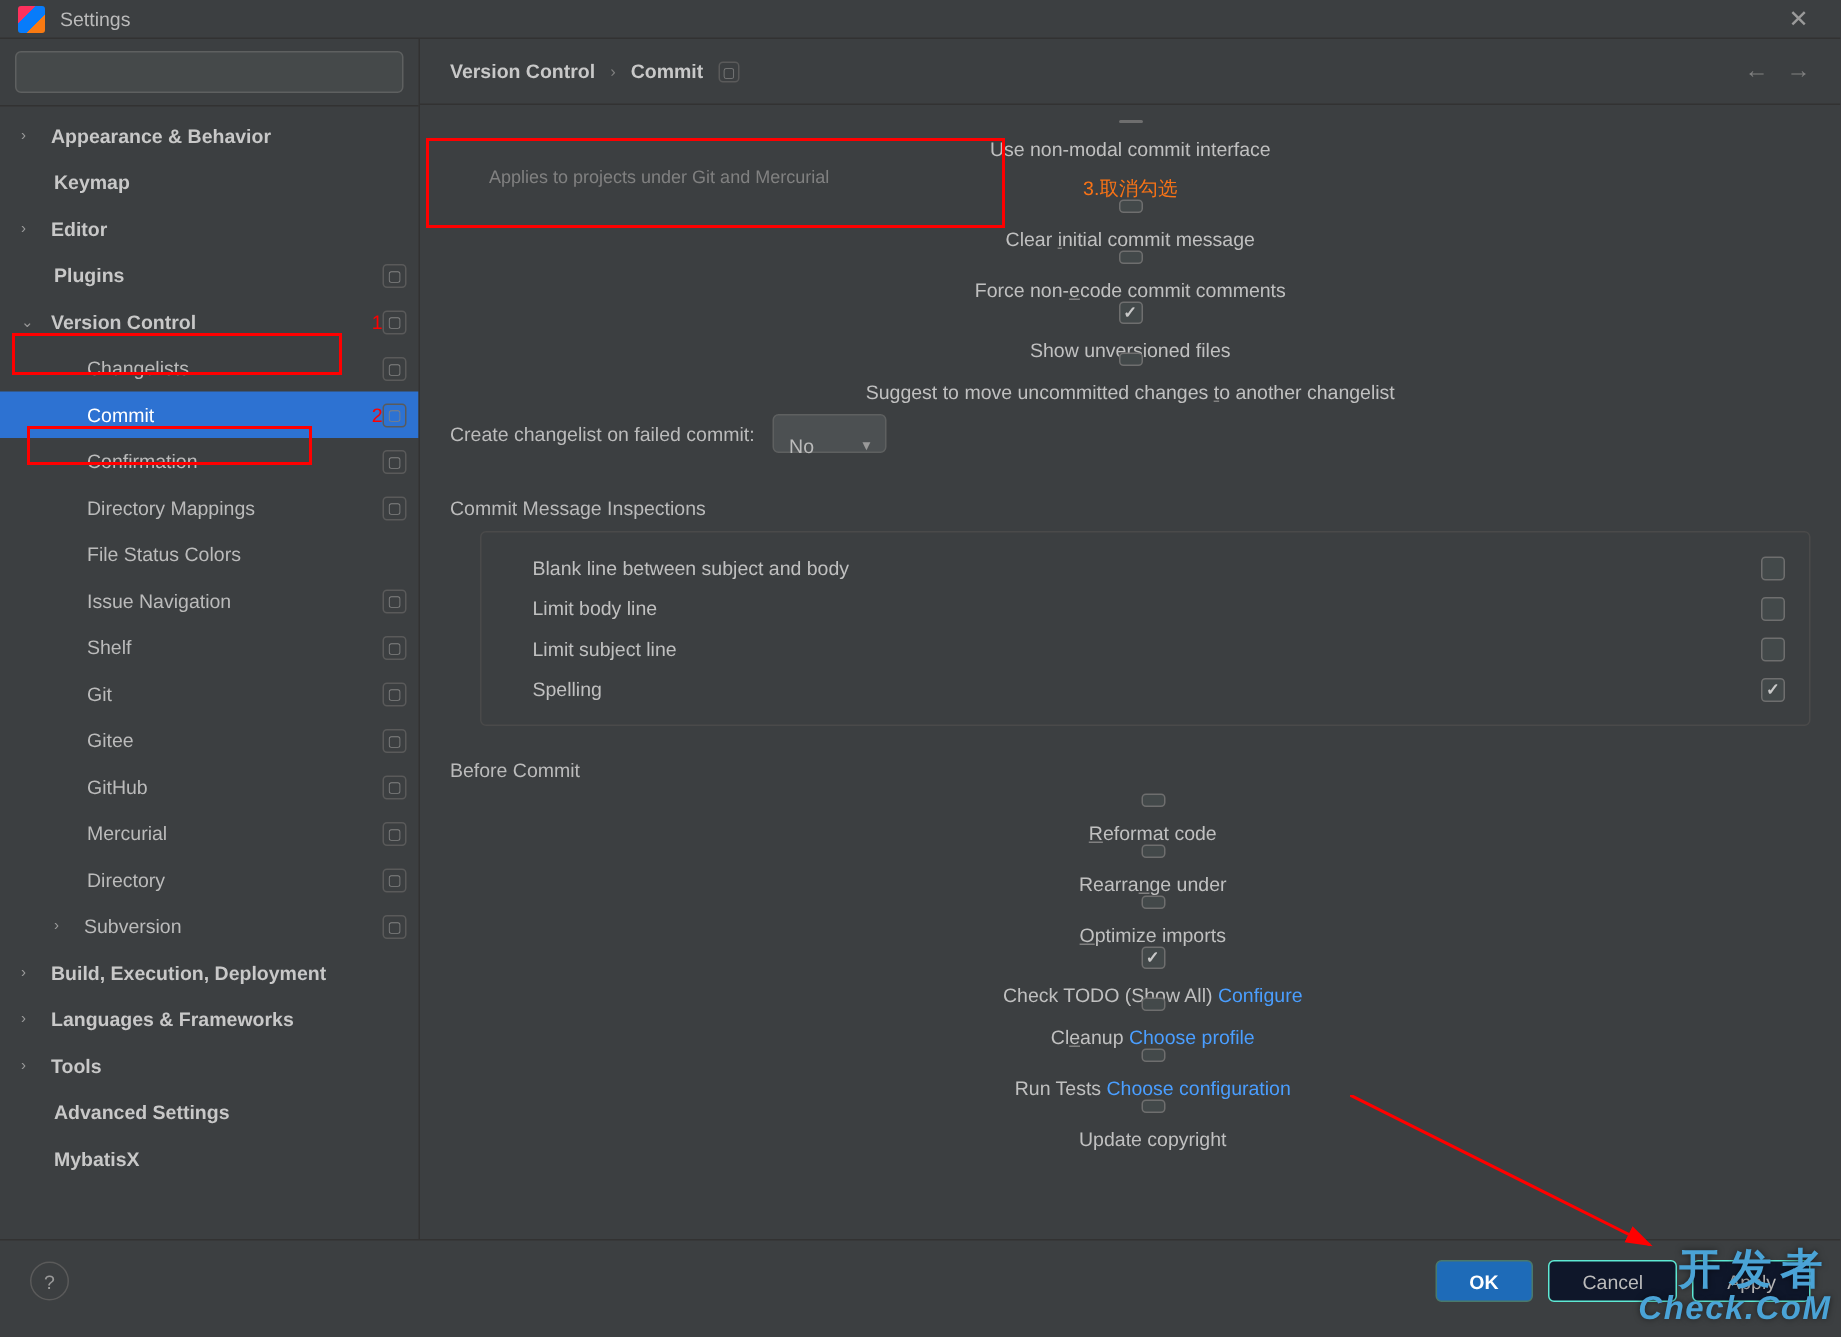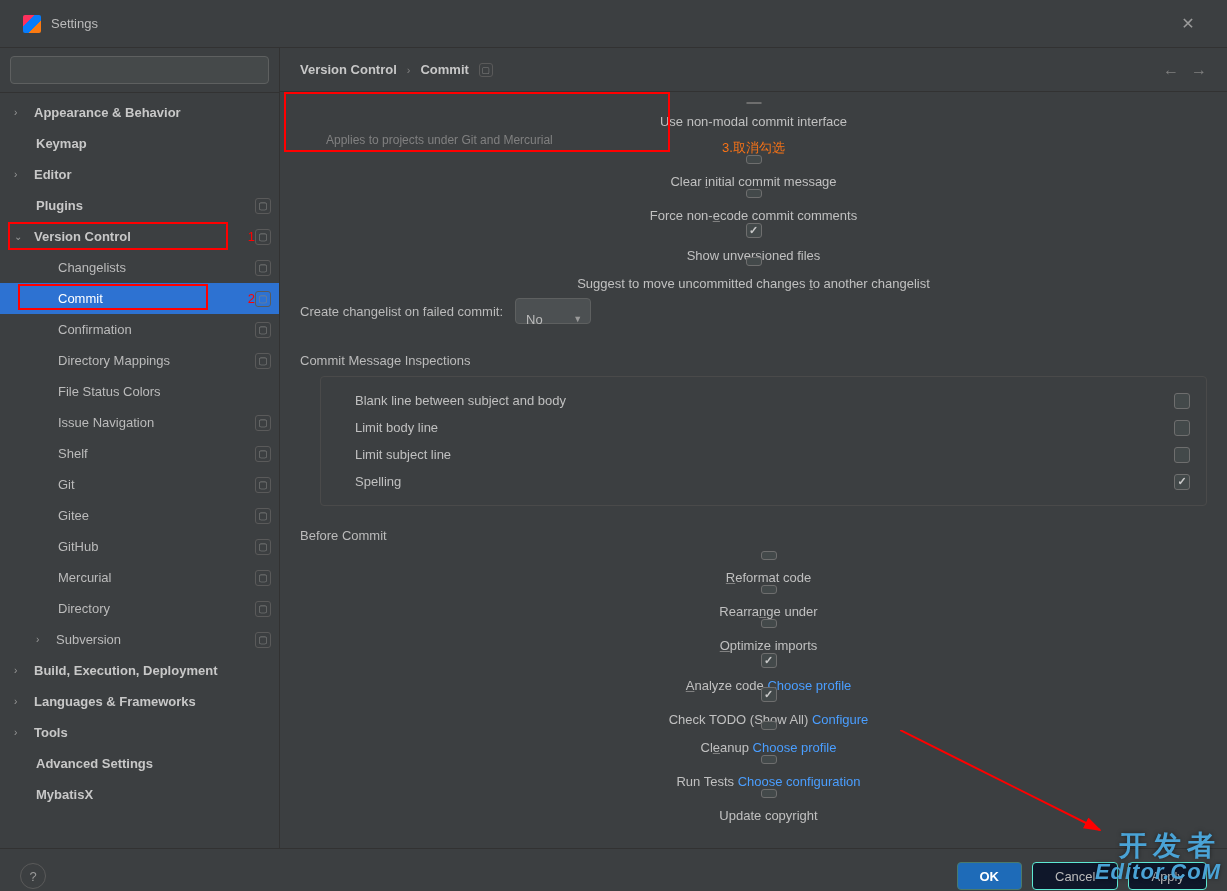--- a/index.html
+++ b/index.html
@@ -7,24 +7,24 @@
       background: #3c3f41;
       color: #bbbbbb;
       font-family: "Segoe UI", Arial, sans-serif;
       font-size: 13px;
       width: 1227px;
       height: 891px;
       overflow: hidden;
       position: relative;
     }
     .titlebar {
-      height: 48px;
-      display: flex;
-      align-items: center;
-      padding: 0 23px;
+      height: 26px;
+      display: flex;
+      align-items: center;
+      padding: 0 12px;
       border-bottom: 1px solid #323232;
     }
     .titlebar .app-icon {
       width: 18px; height: 18px;
       margin-right: 10px;
       background: linear-gradient(135deg, #fe315d 0%, #fe315d 33%, #087cfa 33%, #087cfa 66%, #f97a12 66%);
       border-radius: 2px;
     }
     .titlebar .title { color: #bbbbbb; font-size: 13px; }
     .titlebar .close {
@@ -453,24 +453,20 @@
       <div class="check-row indent1">
           <div class="checkbox"></div>
           <span class="txt"><span>Rearra</span><span class="u">n</span><span>ge under</span></span>
         </div>
       <div class="check-row indent1">
           <div class="checkbox"></div>
           <span class="txt"><span class="u">O</span><span>ptimize imports</span></span>
         </div>
       <div class="check-row indent1">
           <div class="checkbox checked"></div>
-          <span class="txt"><span class="u">A</span><span>nalyze code </span><span class="link">Choose profile</span></span>
-        </div>
-      <div class="check-row indent1">
-          <div class="checkbox checked"></div>
           <span class="txt"><span>Check TODO (Show All) </span><span class="link">Configure</span></span>
         </div>
       <div class="check-row indent1">
           <div class="checkbox"></div>
           <span class="txt"><span>Cl</span><span class="u">e</span><span>anup </span><span class="link">Choose profile</span></span>
         </div>
       <div class="check-row indent1">
           <div class="checkbox"></div>
           <span class="txt"><span>Run Tests </span><span class="link">Choose configuration</span></span>
         </div>
@@ -504,14 +500,14 @@
   <defs>
     <marker id="ah" markerWidth="10" markerHeight="10" refX="8" refY="3" orient="auto">
       <path d="M0,0 L0,6 L9,3 z" fill="#ff0000"></path>
     </marker>
   </defs>
   <line x1="0" y1="0" x2="200" y2="100" stroke="#ff0000" stroke-width="2" marker-end="url(#ah)"></line>
 </svg>
 
 <div class="watermark">
   <div class="line1">开发者</div>
-  <div class="line2">Editor.CoM</div>
+  <div class="line2">Check.CoM</div>
 </div>
 
 </body></html>

